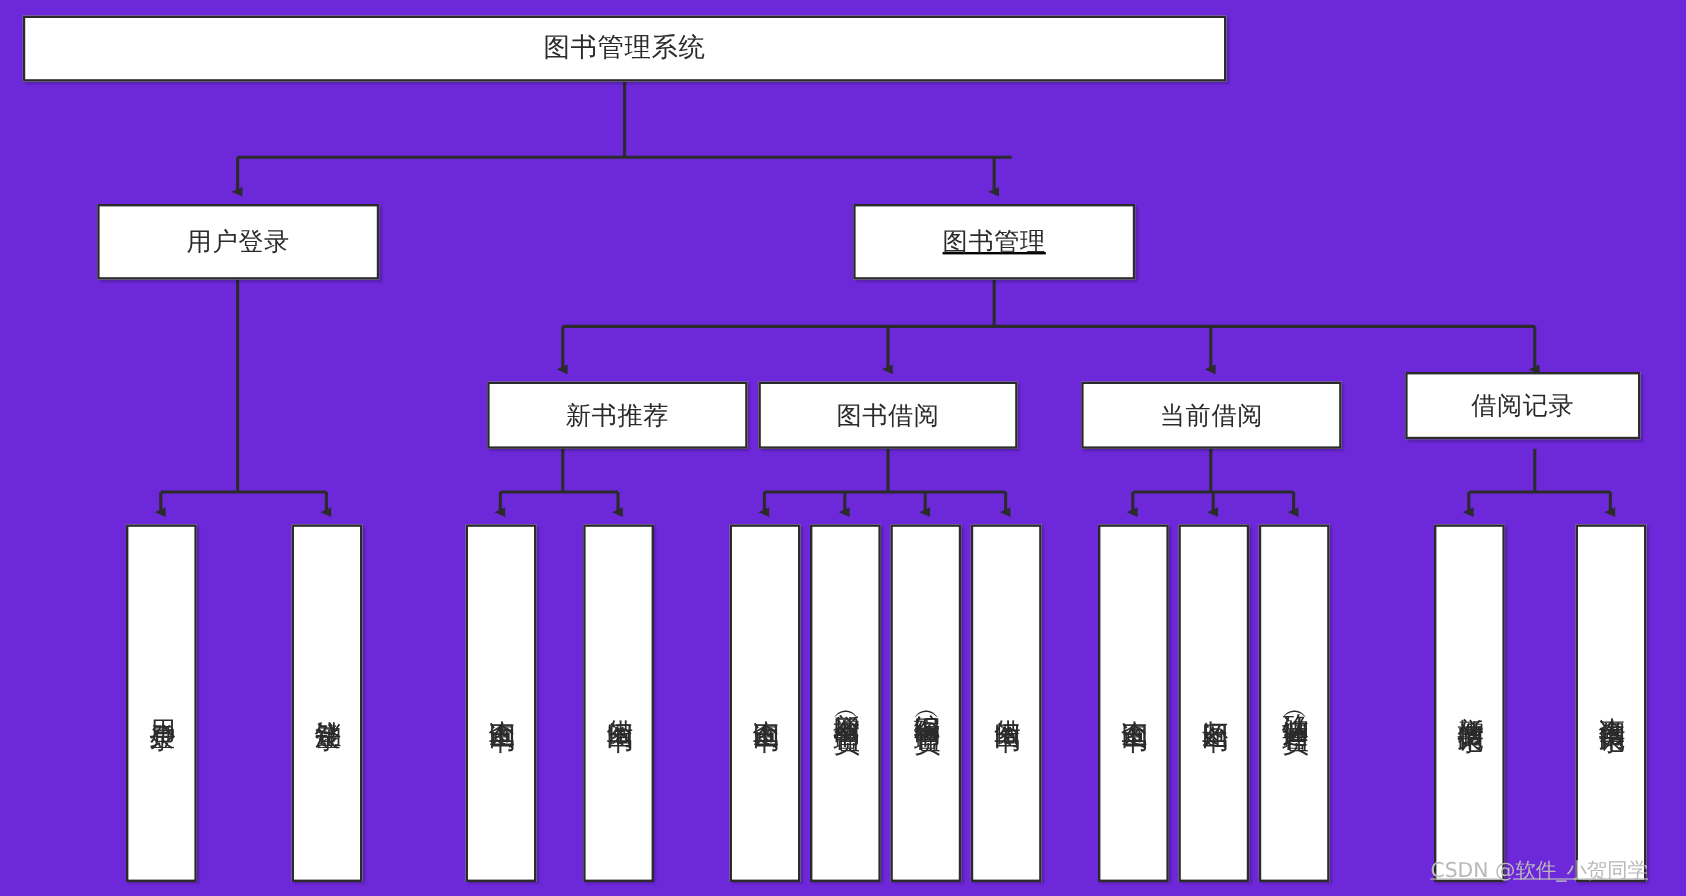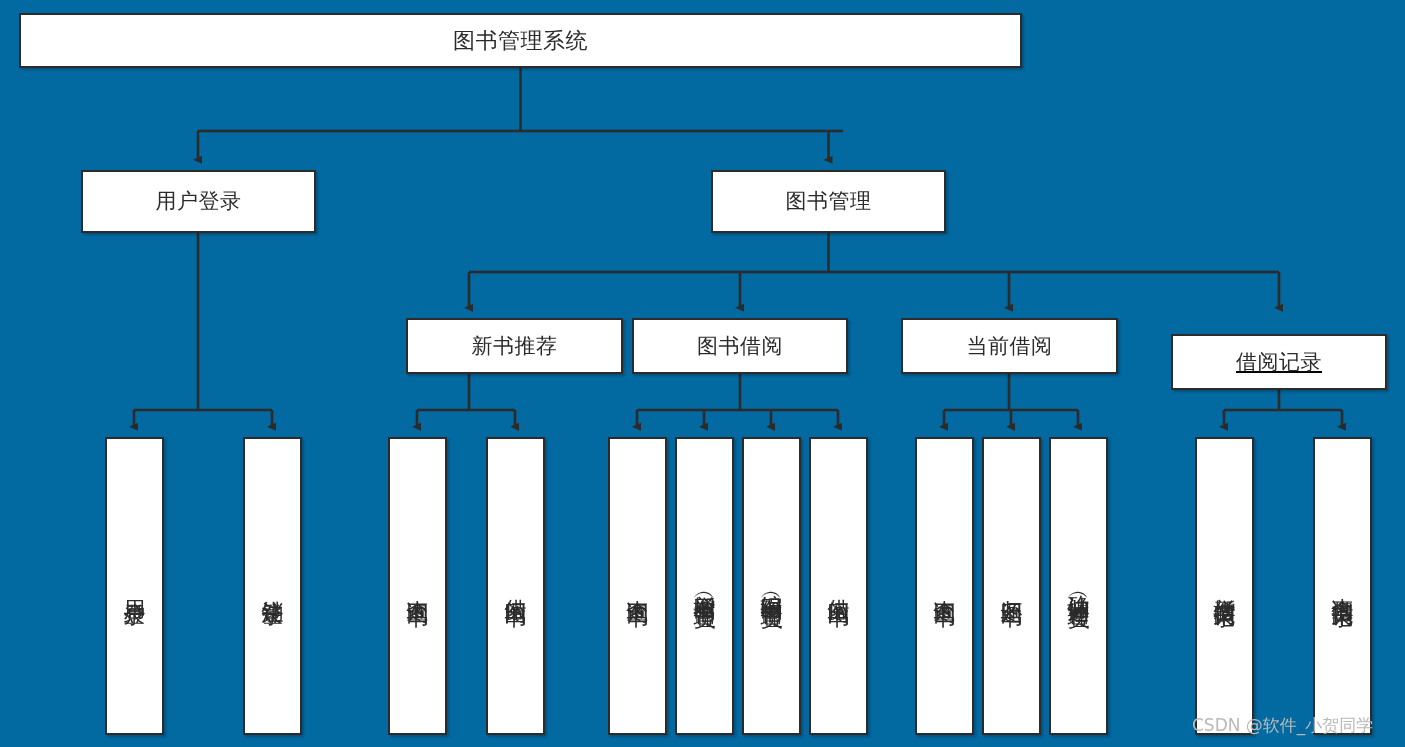--- a/index.html
+++ b/index.html
@@ -7,21 +7,21 @@
     padding: 0;
     background: #ffffff;
   }
   body {
     font-family: "DejaVu Sans", "Liberation Sans", sans-serif;
   }
   #diagram-root {
     position: relative;
     width: 1405px;
     height: 747px;
-    background: #0369a1;
+    background: #6d28d9;
     overflow: hidden;
   }
   #edge-layer {
     position: absolute;
     left: 0;
     top: 0;
     width: 1405px;
     height: 747px;
     pointer-events: none;
   }
@@ -125,34 +125,34 @@
     </g>
   </svg>
 
   <div class="node horiz" id="node-root" style="left:19px; top:13px; width:1003px; height:55px;">
     <span class="node-label">图书管理系统</span>
   </div>
 
   <div class="node horiz" style="left:81px; top:170px; width:235px; height:63px;">
     <span class="node-label">用户登录</span>
   </div>
-  <div class="node horiz" style="left:711px; top:170px; width:235px; height:63px;">
+  <div class="node horiz" style="left:711px; top:170px; width:235px; height:63px;text-decoration:underline;">
     <span class="node-label">图书管理</span>
   </div>
 
   <div class="node horiz" style="left:361px; top:318px; width:217px; height:56px;margin-left:45px;">
     <span class="node-label">新书推荐</span>
   </div>
   <div class="node horiz" style="left:632px; top:318px; width:216px; height:56px;align-items:center;">
     <span class="node-label">图书借阅</span>
   </div>
   <div class="node horiz" style="left:901px; top:318px; width:217px; height:56px;align-items:center;">
     <span class="node-label">当前借阅</span>
   </div>
-  <div class="node horiz" style="left:1171px; top:334px; width:216px; height:56px;text-decoration:underline;">
+  <div class="node horiz" style="left:1171px; top:310px; width:196px; height:56px;">
     <span class="node-label">借阅记录</span>
   </div>
 
   <div class="node vert" style="left:105px; top:437px; width:59px; height:298px;">
     <span class="node-label">用户登录</span>
   </div>
   <div class="node vert" style="left:243px; top:437px; width:59px; height:298px;">
     <span class="node-label">注销登录</span>
   </div>
 
@@ -186,15 +186,15 @@
     <span class="node-label">确认归还（管理员）</span>
   </div>
 
   <div class="node vert" style="left:1195px; top:437px; width:59px; height:298px;">
     <span class="node-label">新增借阅记录</span>
   </div>
   <div class="node vert" style="left:1313px; top:437px; width:59px; height:298px;">
     <span class="node-label">查询借阅记录</span>
   </div>
 
-  <div class="watermark" style="left:1192px; top:714px;">CSDN @软件_小贺同学</div>
+  <div class="watermark" style="left:1192px; top:714px;text-decoration:underline;">CSDN @软件_小贺同学</div>
 
 </div>
 
 </body></html>

